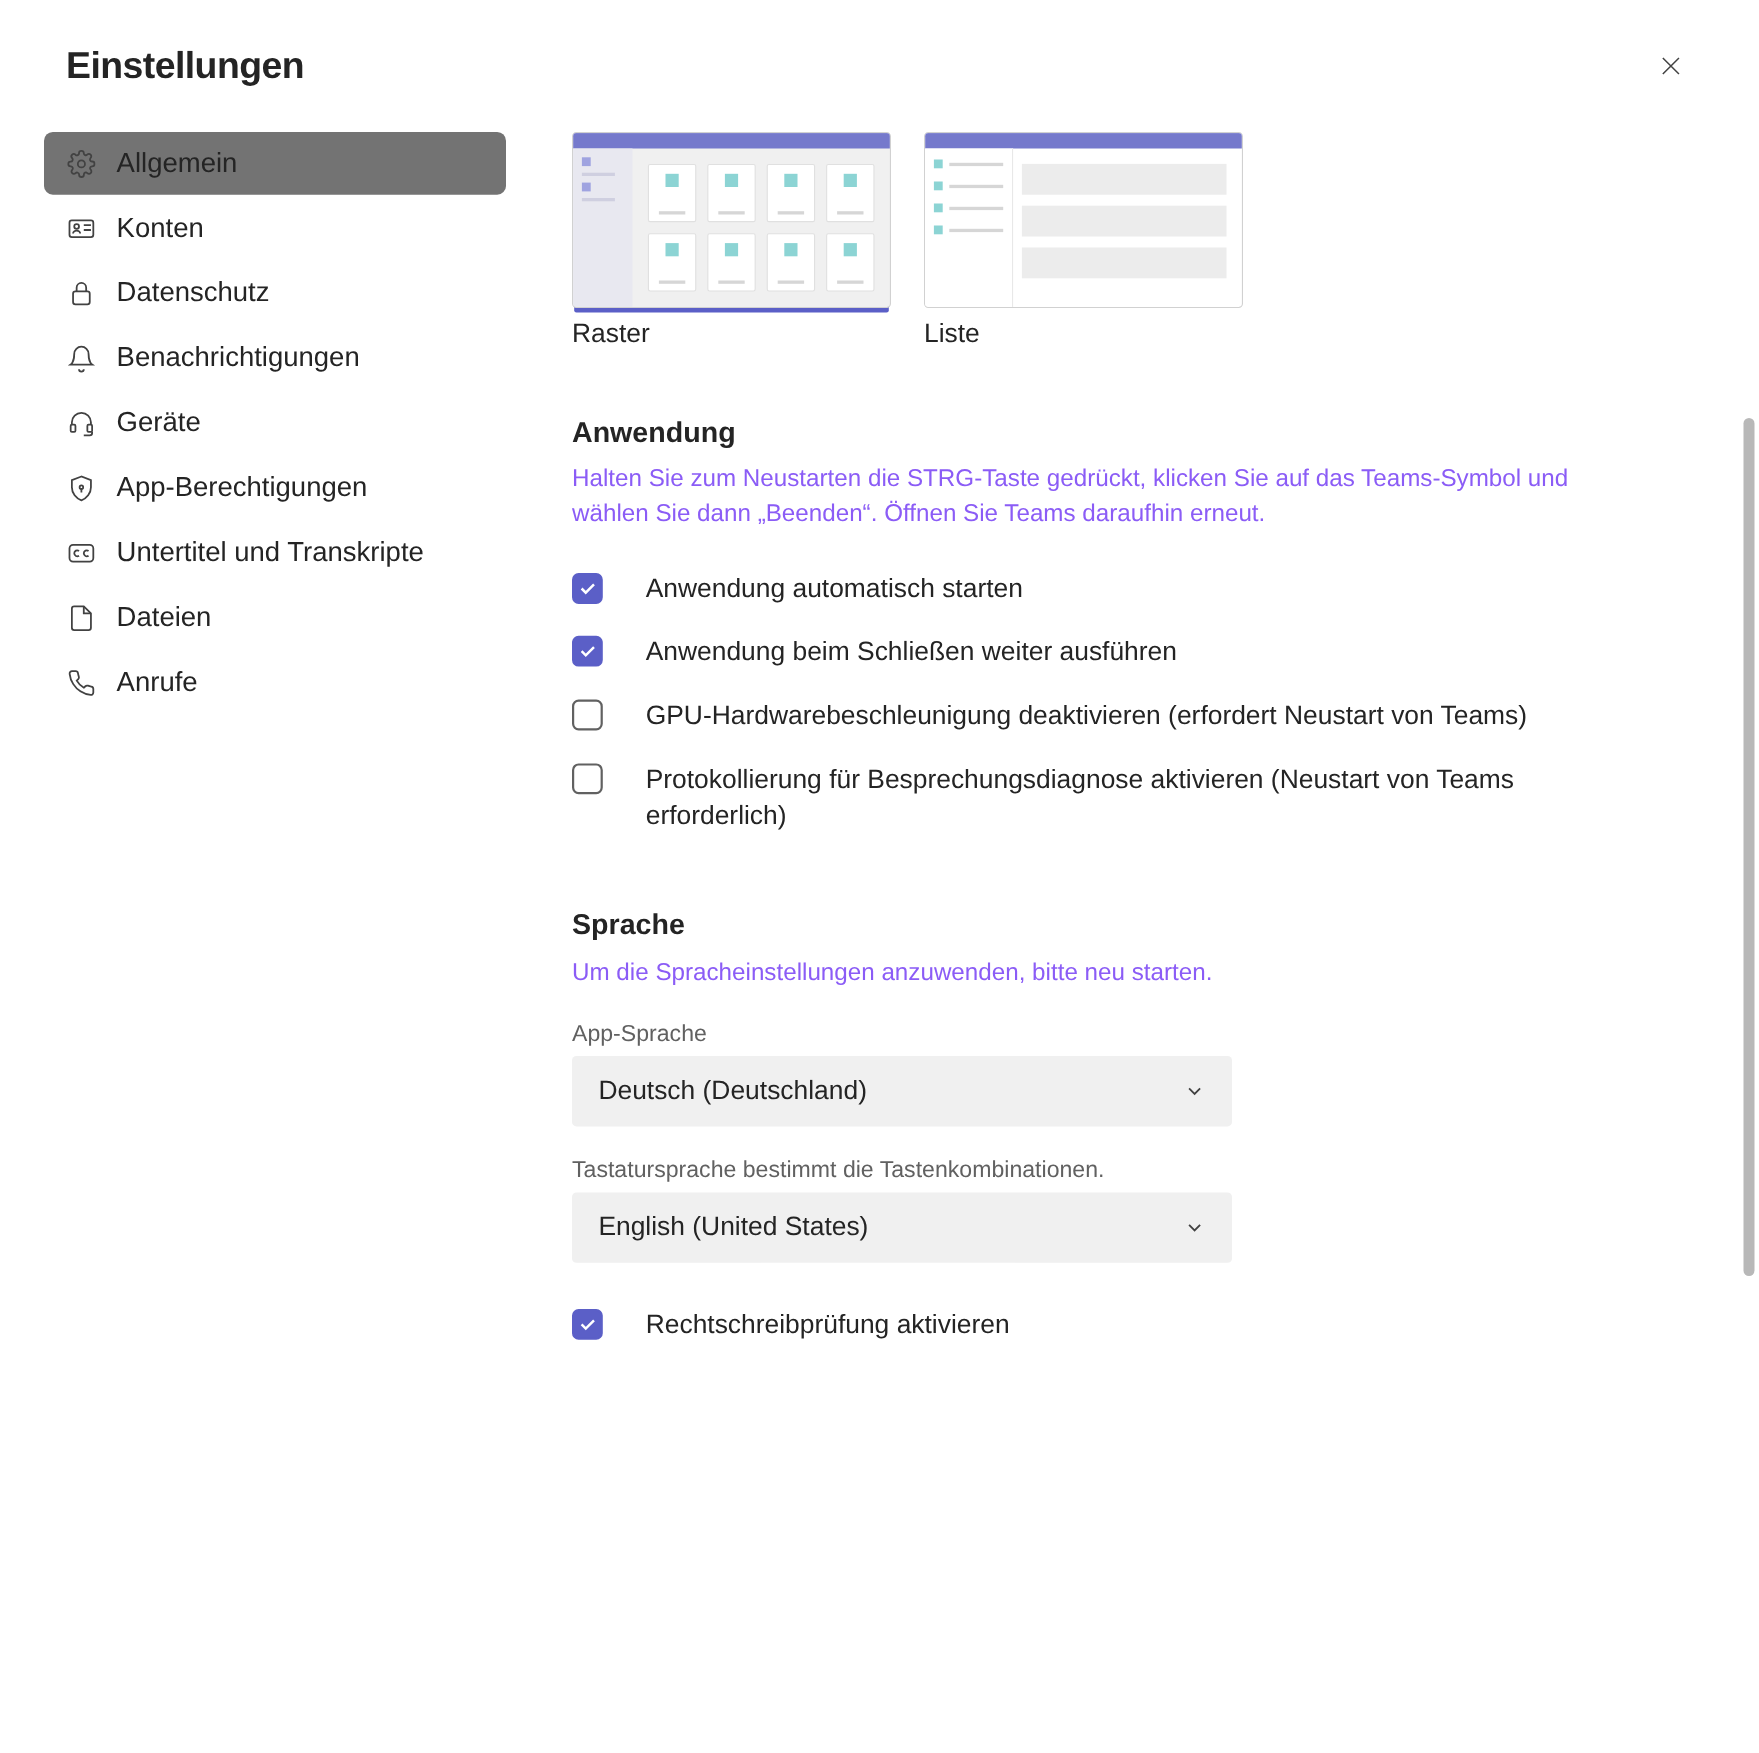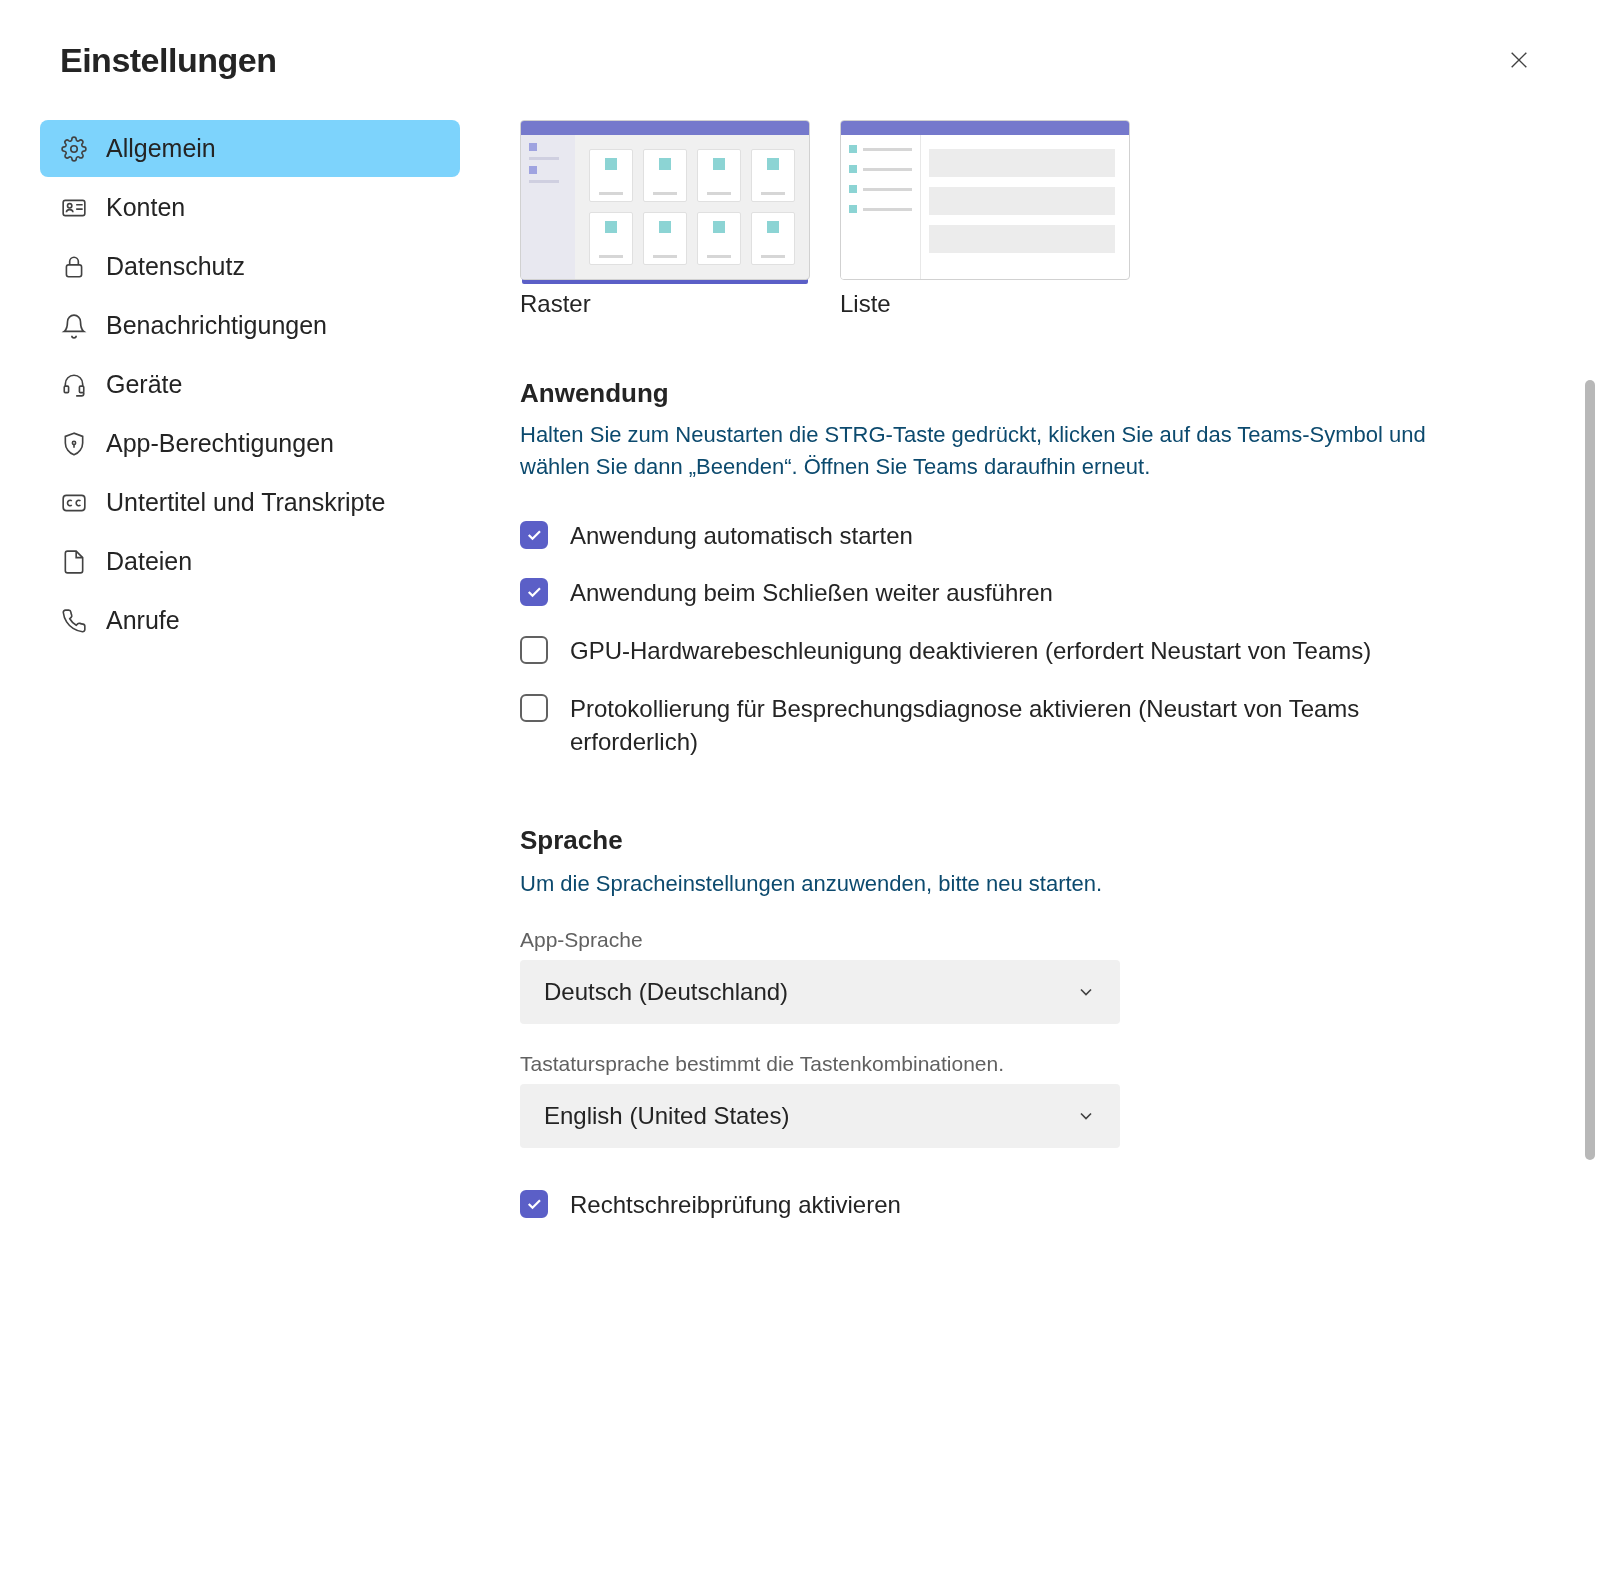--- a/index.html
+++ b/index.html
@@ -50,21 +50,21 @@
     align-items: center;
     gap: 18px;
     padding: 14px 20px;
     border-radius: 8px;
     font-size: 25px;
     color: #242424;
     cursor: pointer;
     margin-bottom: 2px;
   }
   .sidebar-item.active {
-    background: #7dd3fc;
+    background: #737373;
     font-weight: 400;
   }
   .sidebar-icon {
     width: 28px; height: 28px;
     flex-shrink: 0;
     display: flex; align-items: center; justify-content: center;
     color: #424242;
   }
   .main {
     flex: 1;
@@ -133,36 +133,36 @@
 
   
   .section { margin-bottom: 54px; }
   .section-title {
     font-size: 26px;
     font-weight: 700;
     margin-bottom: 10px;
   }
   .section-desc {
     font-size: 22px;
-    color: #0c4a6e;
+    color: #8b5cf6;
     line-height: 1.45;
     margin-bottom: 24px;
     max-width: 940px;
   }
   .field-label {
     font-size: 21px;
     color: #616161;
     margin-bottom: 8px;
   }
 
   
   .check-row {
     display: flex;
     align-items: flex-start;
-    gap: 22px;
+    gap: 39px;
     padding: 12px 0;
   }
   .check-row .box {
     width: 28px; height: 28px;
     border: 2px solid #616161;
     border-radius: 6px;
     flex-shrink: 0;
     margin-top: 2px;
     display:flex; align-items:center; justify-content:center;
     cursor: pointer;

